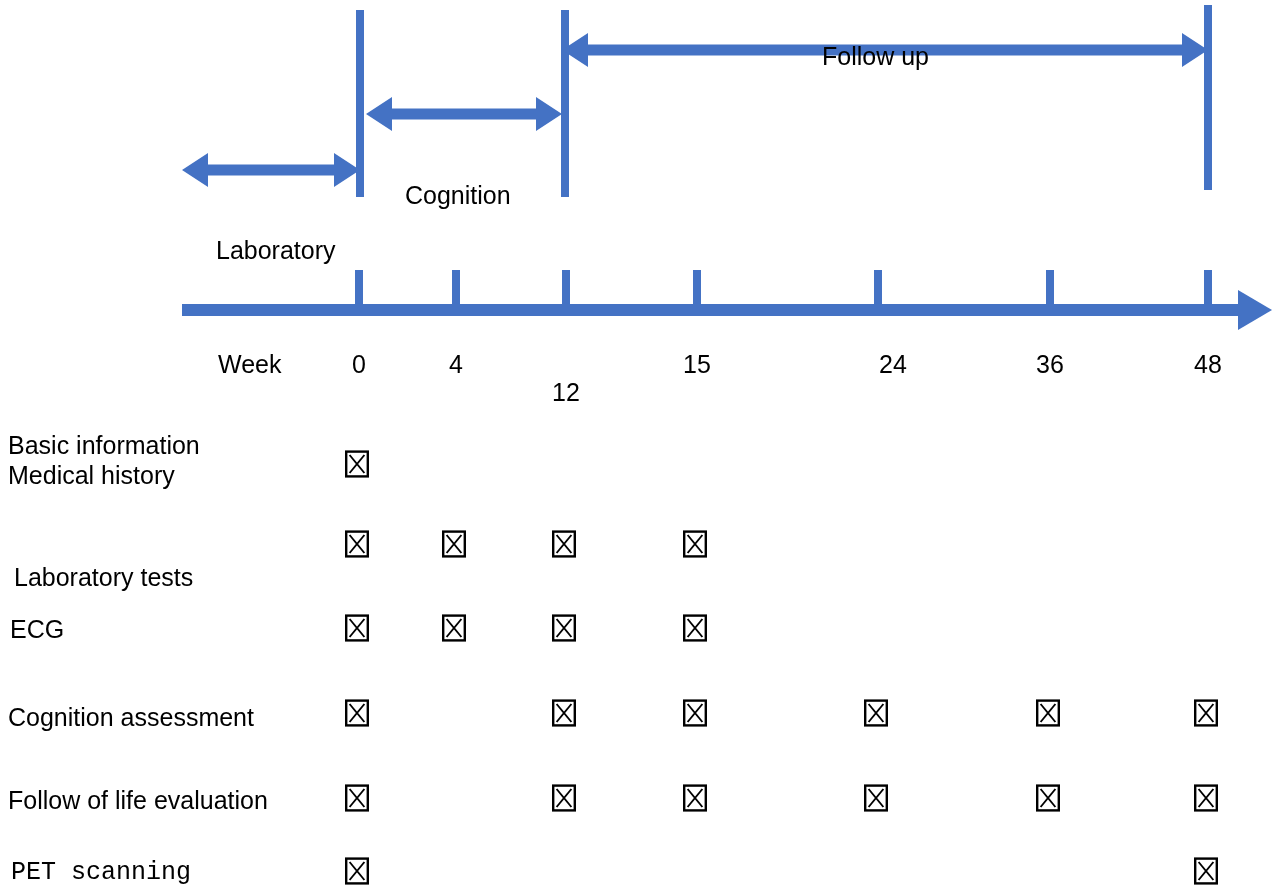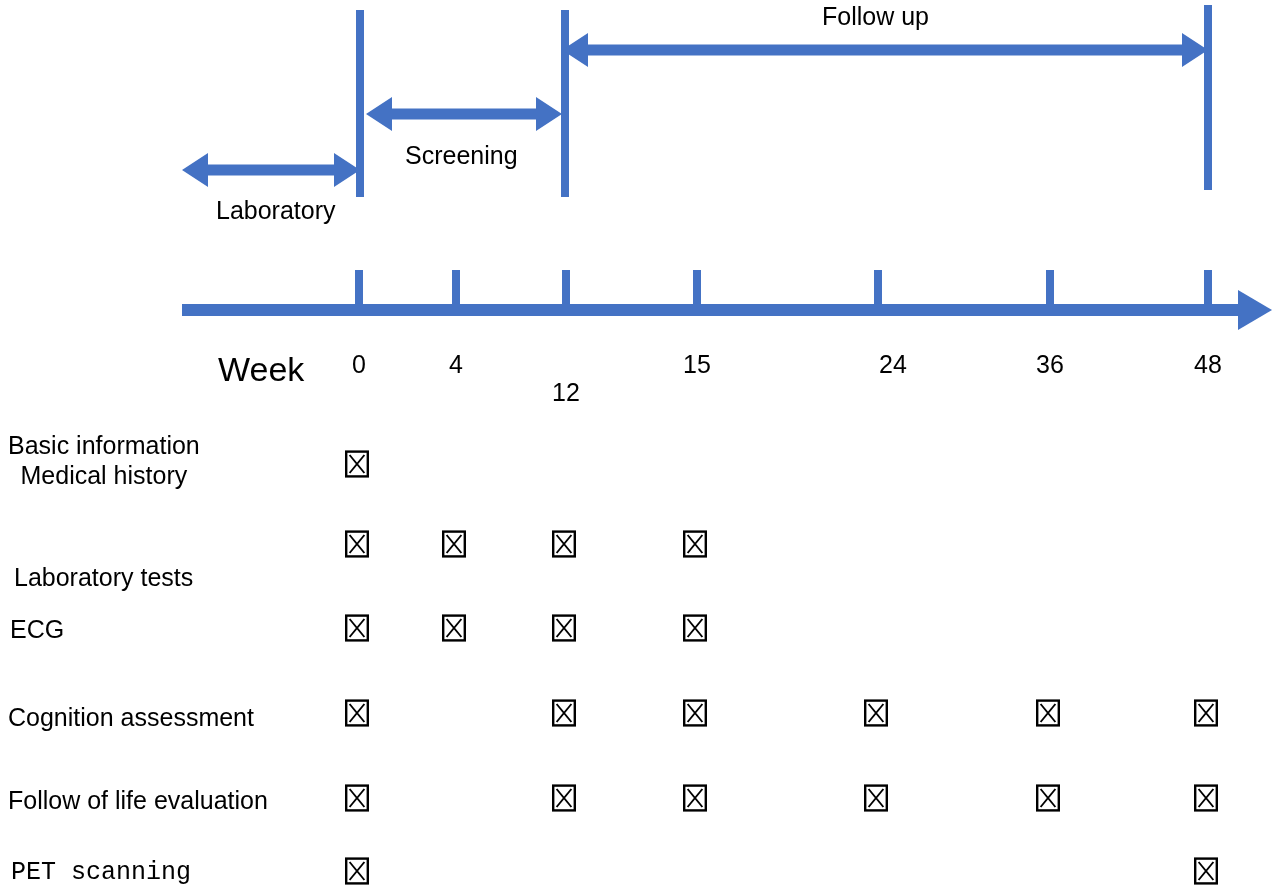--- a/index.html
+++ b/index.html
@@ -26,24 +26,25 @@
     width: 1280px;
     height: 400px;
   }
   
   .phase-label {
     position: absolute;
     font-size: 25px;
     line-height: 1;
     white-space: nowrap;
     color: #000;
+    margin-top: 40px;
   }
   .week-word {
     position: absolute;
-    font-size: 34px;
+    font-size: 25px;
     line-height: 1;
     white-space: nowrap;
   }
   .week-tick-label {
     position: absolute;
     font-size: 25px;
     line-height: 1;
     text-align: center;
     transform: translateX(-50%);
     white-space: nowrap;
@@ -102,35 +103,35 @@
         <rect x="562" y="270" width="8" height="40" fill="#4472C4"></rect>
         <rect x="693" y="270" width="8" height="40" fill="#4472C4"></rect>
         <rect x="874" y="270" width="8" height="40" fill="#4472C4"></rect>
         <rect x="1046" y="270" width="8" height="40" fill="#4472C4"></rect>
         <rect x="1204" y="270" width="8" height="40" fill="#4472C4"></rect>
       </g>
     </svg>
 
   <div id="text-layer">
       <div class="phase-label" style="left: 216px; top: 198px;">Laboratory</div>
-      <div class="phase-label" style="left: 405px; top: 143px;">Screening</div>
+      <div class="phase-label" style="left: 405px; top: 143px;">Cognition</div>
       <div class="phase-label" style="left: 822px; top: 4px;">Follow up</div>
       <div class="week-word" style="left: 218px; top: 352px;">Week</div>
       <div class="week-tick-label" style="left: 359px; top: 352px;">0</div>
       <div class="week-tick-label" style="left: 456px; top: 352px;">4</div>
       <div class="week-tick-label" style="left: 566px; top: 352px; margin-top: 28px;">12</div>
       <div class="week-tick-label" style="left: 697px; top: 352px;">15</div>
       <div class="week-tick-label" style="left: 878px; top: 352px; margin-left: 15px;">24</div>
       <div class="week-tick-label" style="left: 1050px; top: 352px;">36</div>
       <div class="week-tick-label" style="left: 1208px; top: 352px;">48</div>
     </div>
 
   <div id="matrix-layer">
       <div class="row">
-        <div class="row-label" style="left: 8px; top: 430px; text-align: center;">Basic information
+        <div class="row-label" style="left: 8px; top: 430px;">Basic information
 Medical history</div>
         <div class="checkmark" style="left: 357px; top: 450px;">
           <svg viewBox="0 0 26 28" width="26" height="28">
             <rect x="2.2" y="1.6" width="21.6" height="24.8" fill="#ffffff" stroke="#000000" stroke-width="2.4"></rect>
             <line x1="5.6" y1="5" x2="20.4" y2="23" stroke="#000000" stroke-width="1.9"></line>
             <line x1="20.4" y1="5" x2="5.6" y2="23" stroke="#000000" stroke-width="1.9"></line>
           </svg>
         </div>
       </div>
       <div class="row">

